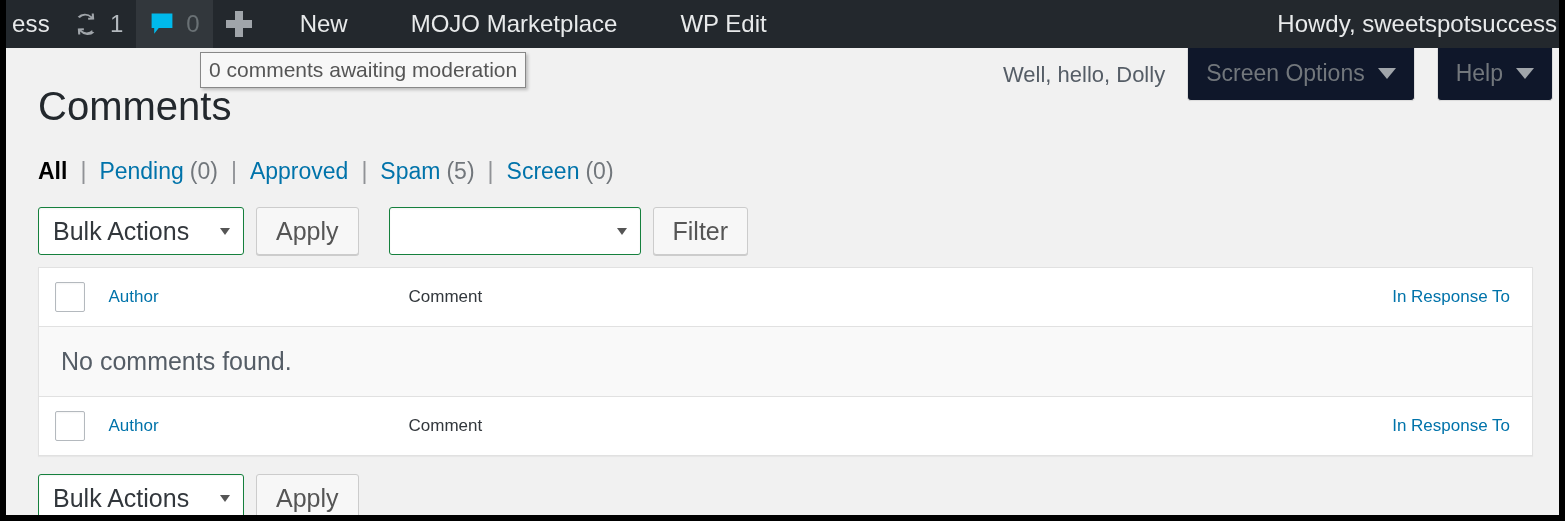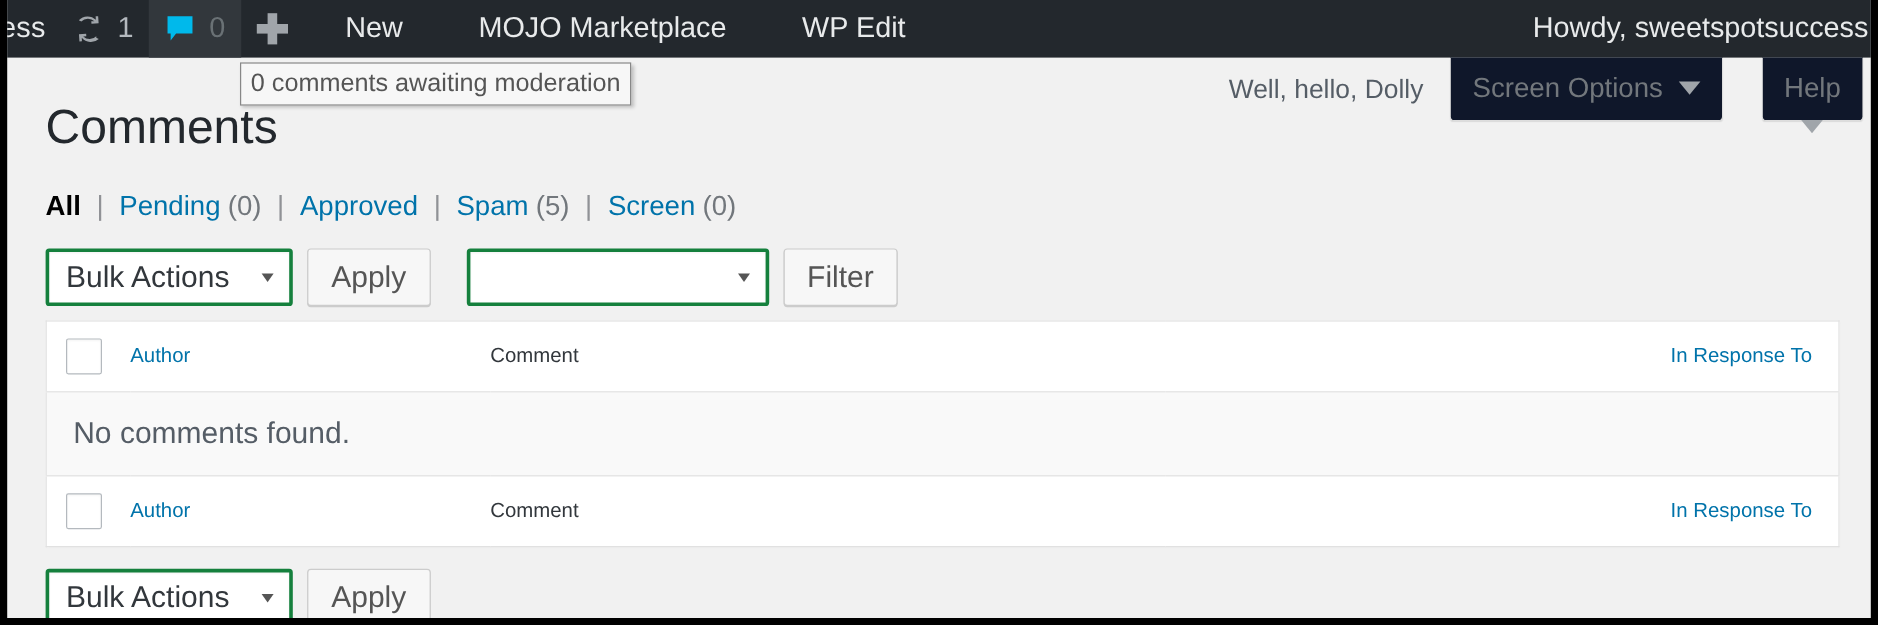--- a/index.html
+++ b/index.html
@@ -43,21 +43,21 @@
   .ab-item {
     display: flex;
     align-items: center;
     gap: 11px;
     padding: 0 13px;
     white-space: nowrap;
     color: #b4b9be;
     cursor: pointer;
   }
   .ab-item.site-name {
-    padding-left: 0;
+    padding-left: 12px;
     padding-right: 10px;
     color: #e8eaeb;
     letter-spacing: .2px;
   }
   .ab-item.hovered {
     background: #32373c;
   }
   .ab-label-light {
     color: #e8eaeb;
     margin-left: 37px;
@@ -156,21 +156,21 @@
     font-size: 23px;
     padding: 12px 18px 14px 18px;
     display: flex;
     align-items: center;
     gap: 13px;
     white-space: nowrap;
     cursor: pointer;
     height: 26px;
     box-sizing: content-box;
   }
-  .meta-tab.help { margin-left: 32px; flex-direction: column; }
+  .meta-tab.help { margin-left: 22px; }
   .caret-down {
     width: 0; height: 0;
     border-left: 9px solid transparent;
     border-right: 9px solid transparent;
     border-top: 11px solid #a0a5aa;
     display: inline-block;
   }
 
   
   .content {
@@ -224,21 +224,21 @@
     display: flex;
     align-items: center;
     height: 48px;
   }
   .tablenav.bottom {
     margin-top: 18px;
   }
   .wp-select {
     position: relative;
     background: #fff;
-    border: 3px solid #15803d;
+    border: 1px solid #15803d;
     border-radius: 3px;
     box-shadow: 0 1px 2px rgba(0,0,0,.05) inset;
     height: 48px;
     display: flex;
     align-items: center;
     padding: 0 34px 0 14px;
     font-size: 25px;
     color: #32373c;
     white-space: nowrap;
     cursor: pointer;

